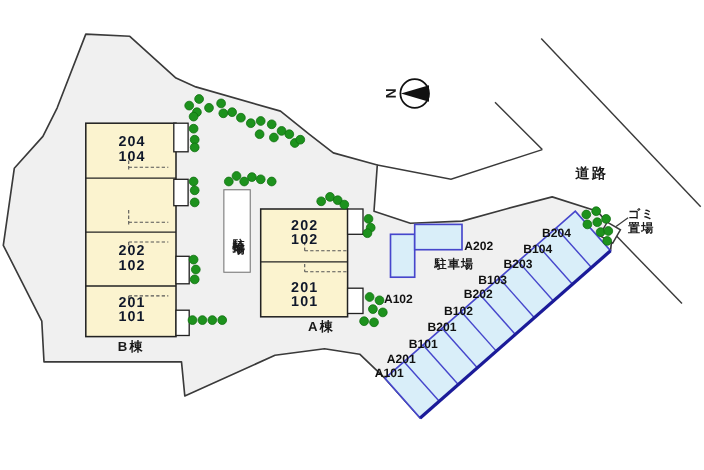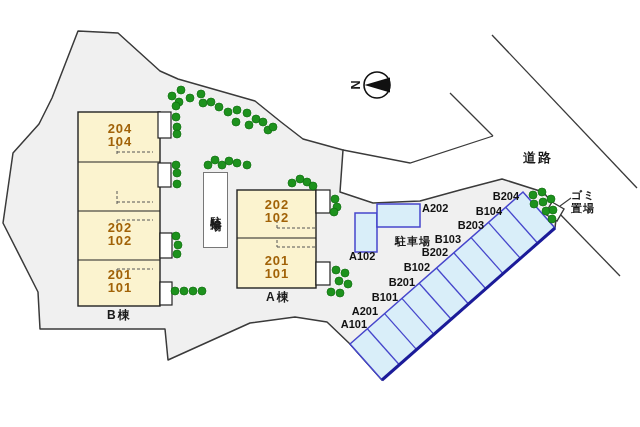--- a/index.html
+++ b/index.html
@@ -13,23 +13,23 @@
     --c-tree:#1d921d;
     --c-text:#1a1a1a;
   }
   html,body{margin:0;padding:0;background:#fff;}
   #stage{
     position:relative;width:640px;height:427px;background:#ffffff;overflow:hidden;
     font-family:"Liberation Sans","DejaVu Sans",sans-serif;color:var(--c-text);
   }
   #plan-svg{position:absolute;left:0;top:0;}
   .lbl{position:absolute;white-space:nowrap;line-height:1.05;}
-  .unit-lbl{font-size:13px;font-weight:600;letter-spacing:1px;text-align:center;width:52px;line-height:13px;color:#a16207;}
+  .unit-lbl{font-size:13px;font-weight:600;letter-spacing:1px;text-align:center;width:52px;line-height:13px;color:#0f172a;}
   .bldg-name{font-size:12px;font-weight:600;letter-spacing:2px;}
-  .stall-lbl{font-size:11px;font-weight:600;width:60px;text-align:right;color:#111;}
+  .stall-lbl{font-size:11px;font-weight:600;width:60px;text-align:right;color:#111;margin-top:16px;}
   .stall-lbl.left{text-align:left;}
   .fac-lbl{font-size:11px;font-weight:600;letter-spacing:1px;}
   .road-lbl{font-size:13px;font-weight:600;letter-spacing:2px;}
   .garbage-lbl{font-size:11px;font-weight:600;letter-spacing:1px;line-height:13px;text-align:left;}
   #bike-box{
     position:absolute;left:203px;top:172px;width:25px;height:76px;box-sizing:border-box;
     background:#ffffff;border:1.5px solid #777;display:flex;align-items:center;justify-content:center;
   }
   #bike-box .v-text{
     writing-mode:vertical-rl;text-orientation:upright;font-size:11px;font-weight:600;letter-spacing:2px;
@@ -203,21 +203,21 @@
   <div class="lbl bldg-name" style="left:107px;top:309px;">B棟</div>
 
   <div class="lbl unit-lbl" style="left:251px;top:198px;">
     <div>202</div>
       <div>102</div>
   </div>
   <div class="lbl unit-lbl" style="left:251px;top:254px;">
     <div>201</div>
       <div>101</div>
   </div>
-  <div class="lbl bldg-name" style="left:266px;top:291px;">A棟</div>
+  <div class="lbl bldg-name" style="left:280px;top:291px;">A棟</div>
 
   <div class="lbl fac-lbl" style="left:383px;top:236px;margin-left:12px;">駐車場</div>
   <div class="lbl stall-lbl left" style="left:349px;top:251px;">A102</div>
   <div class="lbl stall-lbl left" style="left:422px;top:203px;">A202</div>
 
   <div class="lbl stall-lbl" style="left:307px;top:319px;">A101</div>
   <div class="lbl stall-lbl" style="left:318px;top:306px;">A201</div>
   <div class="lbl stall-lbl" style="left:338px;top:292px;">B101</div>
   <div class="lbl stall-lbl" style="left:355px;top:277px;">B201</div>
   <div class="lbl stall-lbl" style="left:370px;top:262px;">B102</div>

